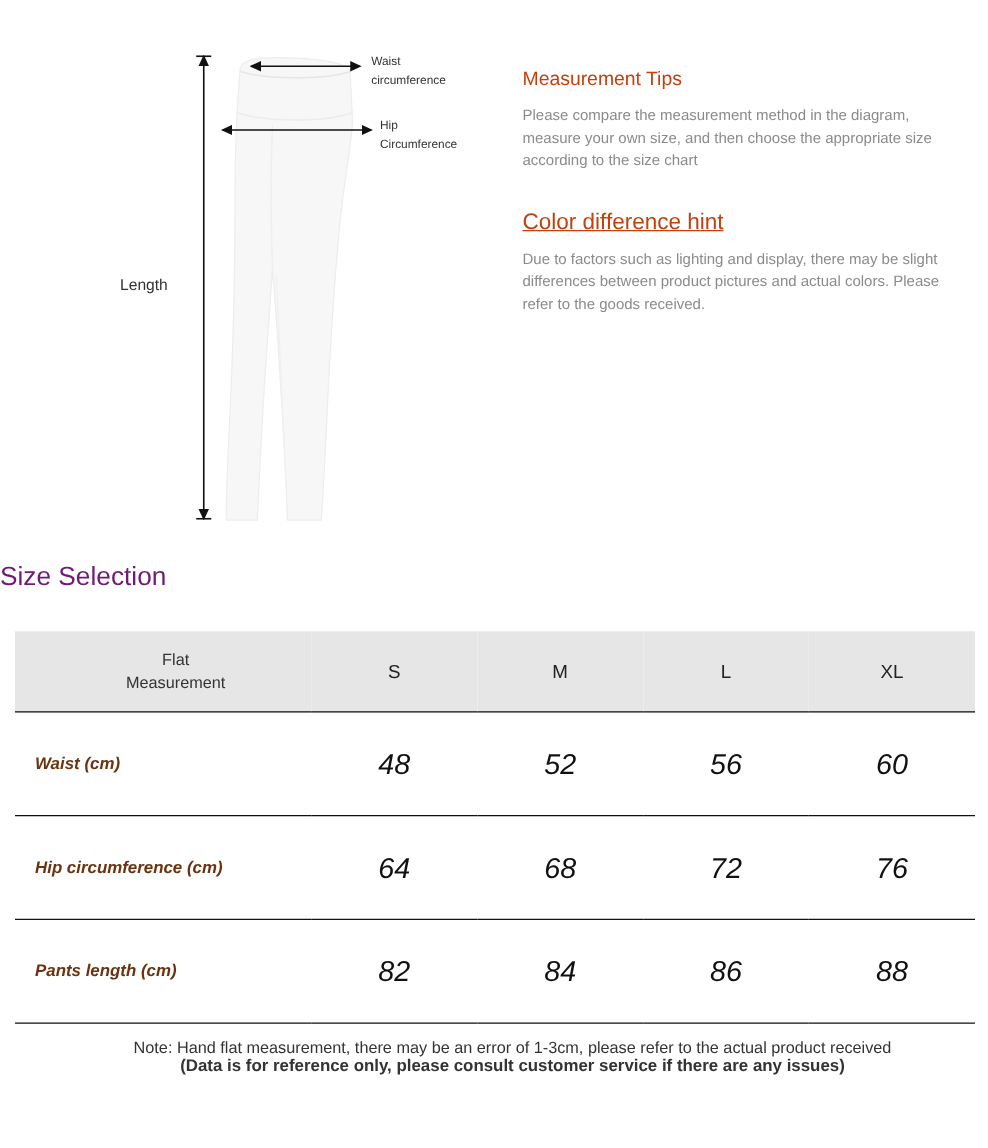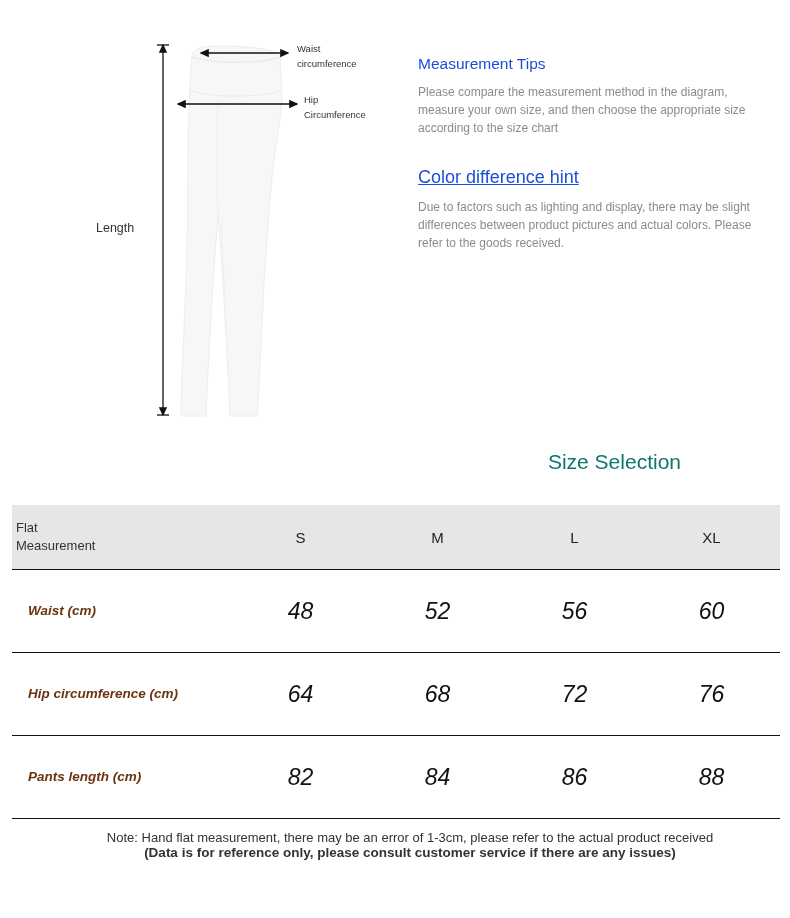--- a/index.html
+++ b/index.html
@@ -40,43 +40,43 @@
     position: absolute;
     left: 418px;
     top: 55px;
     width: 350px;
   }
 
   .tips h3 {
     margin: 0 0 10px 0;
     font-size: 15.5px;
     font-weight: 400;
-    color: #1d4ed8;
+    color: #c2410c;
   }
   .tips h3.second {
     margin-top: 30px;
     font-size: 18px;
     text-decoration: underline;
   }
   .tips p {
     margin: 0;
     font-size: 12px;
     line-height: 1.5;
     color: #8b8b8b;
   }
 
   
   .size-title {
     position: absolute;
     top: 450px;
     left: 0;
     width: 681px;
-    text-align: right;
+    text-align: left;
     font-size: 21px;
-    color: #0f766e;
+    color: #701a75;
   }
 
   
   .table-wrap {
     position: absolute;
     top: 505px;
     left: 12px;
     width: 768px;
   }
   table.size-table {
@@ -85,22 +85,22 @@
     table-layout: fixed;
   }
   table.size-table thead th {
     background: #e6e6e6;
     height: 62px;
     font-weight: 400;
     color: #333;
     border: none;
   }
   table.size-table thead th.first {
-    text-align: left;
-    padding-left: 4px;
+    text-align: center;
+    padding-left: 21px;
     font-size: 13px;
     line-height: 1.35;
     width: 28%;
   }
   table.size-table thead th.size {
     font-size: 15px;
     color: #222;
   }
   table.size-table tbody td {
     height: 80px;

